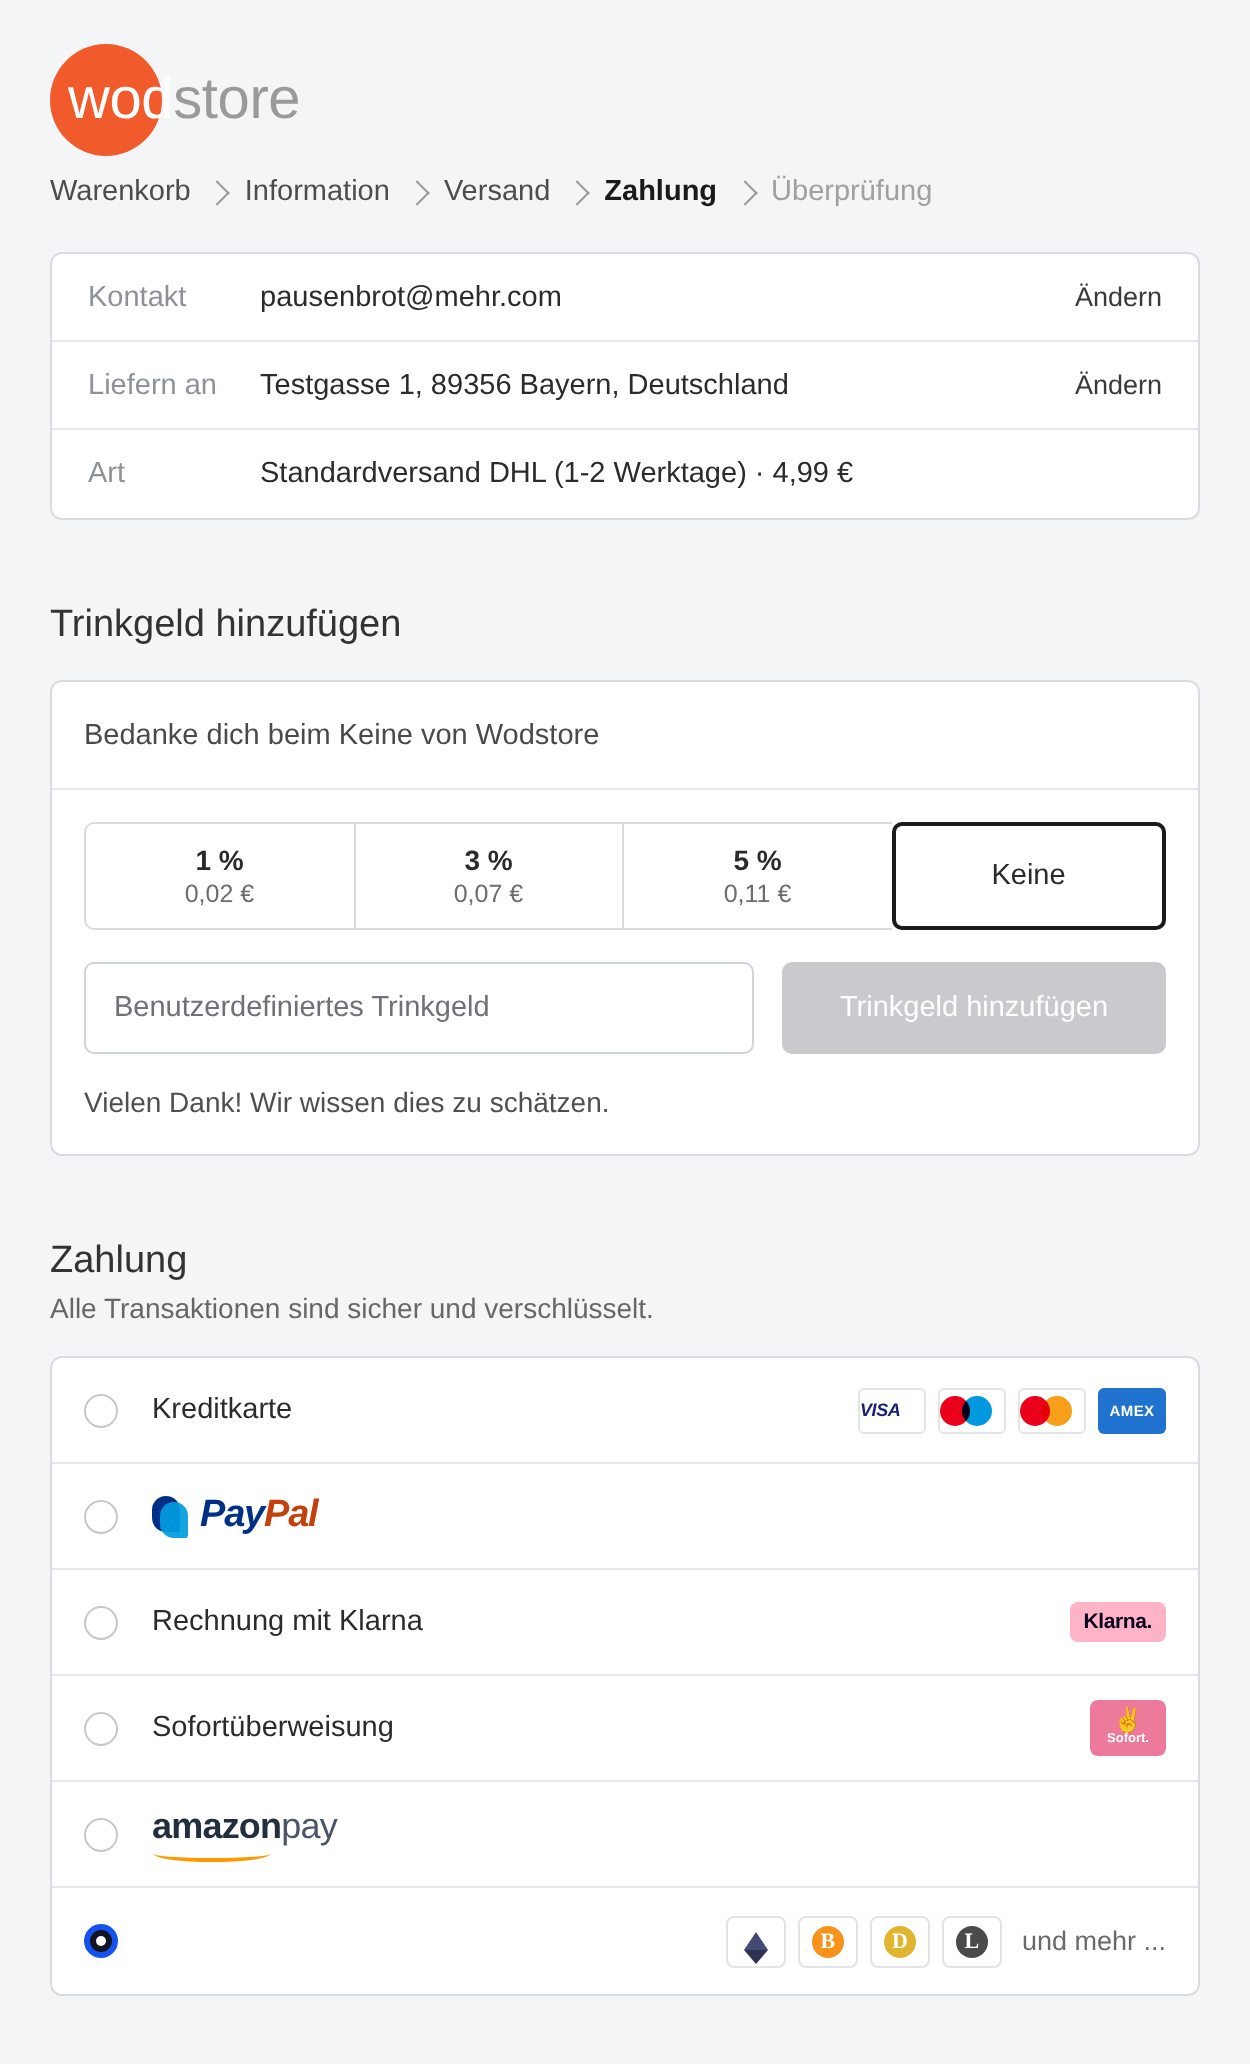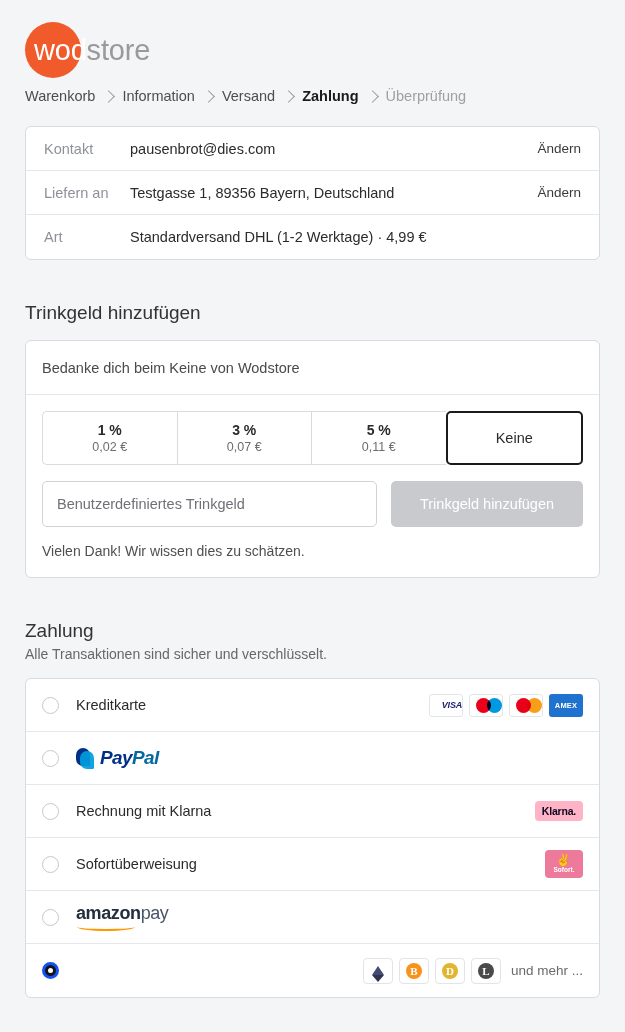--- a/index.html
+++ b/index.html
@@ -131,21 +131,21 @@
     width: 5px; height: 5px; border-radius: 50%;
     background: #ffffff; left: 3px; top: 3px;
   }
   .pay-label { font-size: 14.5px; color: #2b2b2b; flex: 1; }
   .pay-right { display: flex; align-items: center; gap: 6px; margin-left: auto; }
 
   
   .brand {
     width: 34px; height: 23px; border-radius: 3px;
     border: 1px solid #e3e4e7; background: #fff;
-    display: flex; align-items: center; justify-content: flex-end;
+    display: flex; align-items: center; justify-content: flex-start;
     overflow: hidden;
   }
   .visa-t { font-size: 9px; font-weight: 700; font-style: italic; color: #1a1f71; letter-spacing: -0.2px; }
   .mc { position: relative; width: 26px; height: 15px; }
   .mc i { position: absolute; top: 0; width: 15px; height: 15px; border-radius: 50%; }
   .mc i.l { left: 0; background: #eb001b; }
   .mc i.r { right: 0; }
   .mc.maestro i.r { background: #0099df; mix-blend-mode: multiply; }
   .mc.master i.r { background: #f79e1b; mix-blend-mode: multiply; }
   .amex { width: 34px; height: 23px; background: #1f72cd; border-radius: 3px;
@@ -155,21 +155,21 @@
   
   .paypal { display: flex; align-items: center; gap: 5px; }
   .pp-mark { position: relative; width: 19px; height: 21px; }
   .pp-mark b, .pp-mark i {
     position: absolute; display: block; border-radius: 9px 9px 2px 9px;
   }
   .pp-mark b { left: 0; top: 0; width: 14px; height: 18px; background: #002f86; }
   .pp-mark i { left: 4px; top: 3px; width: 14px; height: 18px; background: #009cde; opacity: .92; }
   .pp-txt { font-size: 19px; font-weight: 700; font-style: italic; letter-spacing: -0.6px; }
   .pp-txt .a { color: #002f86; }
-  .pp-txt .b { color: #0369a1; }
+  .pp-txt .b { color: #c2410c; }
 
   
   .klarna {
     background: #ffb3c7; color: #0b051d;
     border-radius: 4px; padding: 4px 7px;
     font-size: 10.5px; font-weight: 700; letter-spacing: -0.2px;
   }
   
   .sofort {
     background: #ee7a9b; color: #fff; border-radius: 4px;
@@ -234,21 +234,21 @@
     <span class="crumb">Versand</span>
     <span class="chev"></span>
     <span class="crumb current">Zahlung</span>
     <span class="chev"></span>
     <span class="crumb muted">Überprüfung</span>
   </div>
 
   <div class="card summary">
     <div class="sum-row">
       <span class="sum-label">Kontakt</span>
-      <span class="sum-value">pausenbrot@dies.com</span>
+      <span class="sum-value">pausenbrot@mehr.com</span>
       <span class="sum-change">Ändern</span>
     </div>
     <div class="sum-row">
       <span class="sum-label">Liefern an</span>
       <span class="sum-value">Testgasse 1, 89356 Bayern, Deutschland</span>
       <span class="sum-change">Ändern</span>
     </div>
     <div class="sum-row">
       <span class="sum-label">Art</span>
       <span class="sum-value">Standardversand DHL (1-2 Werktage) · 4,99 €</span>

